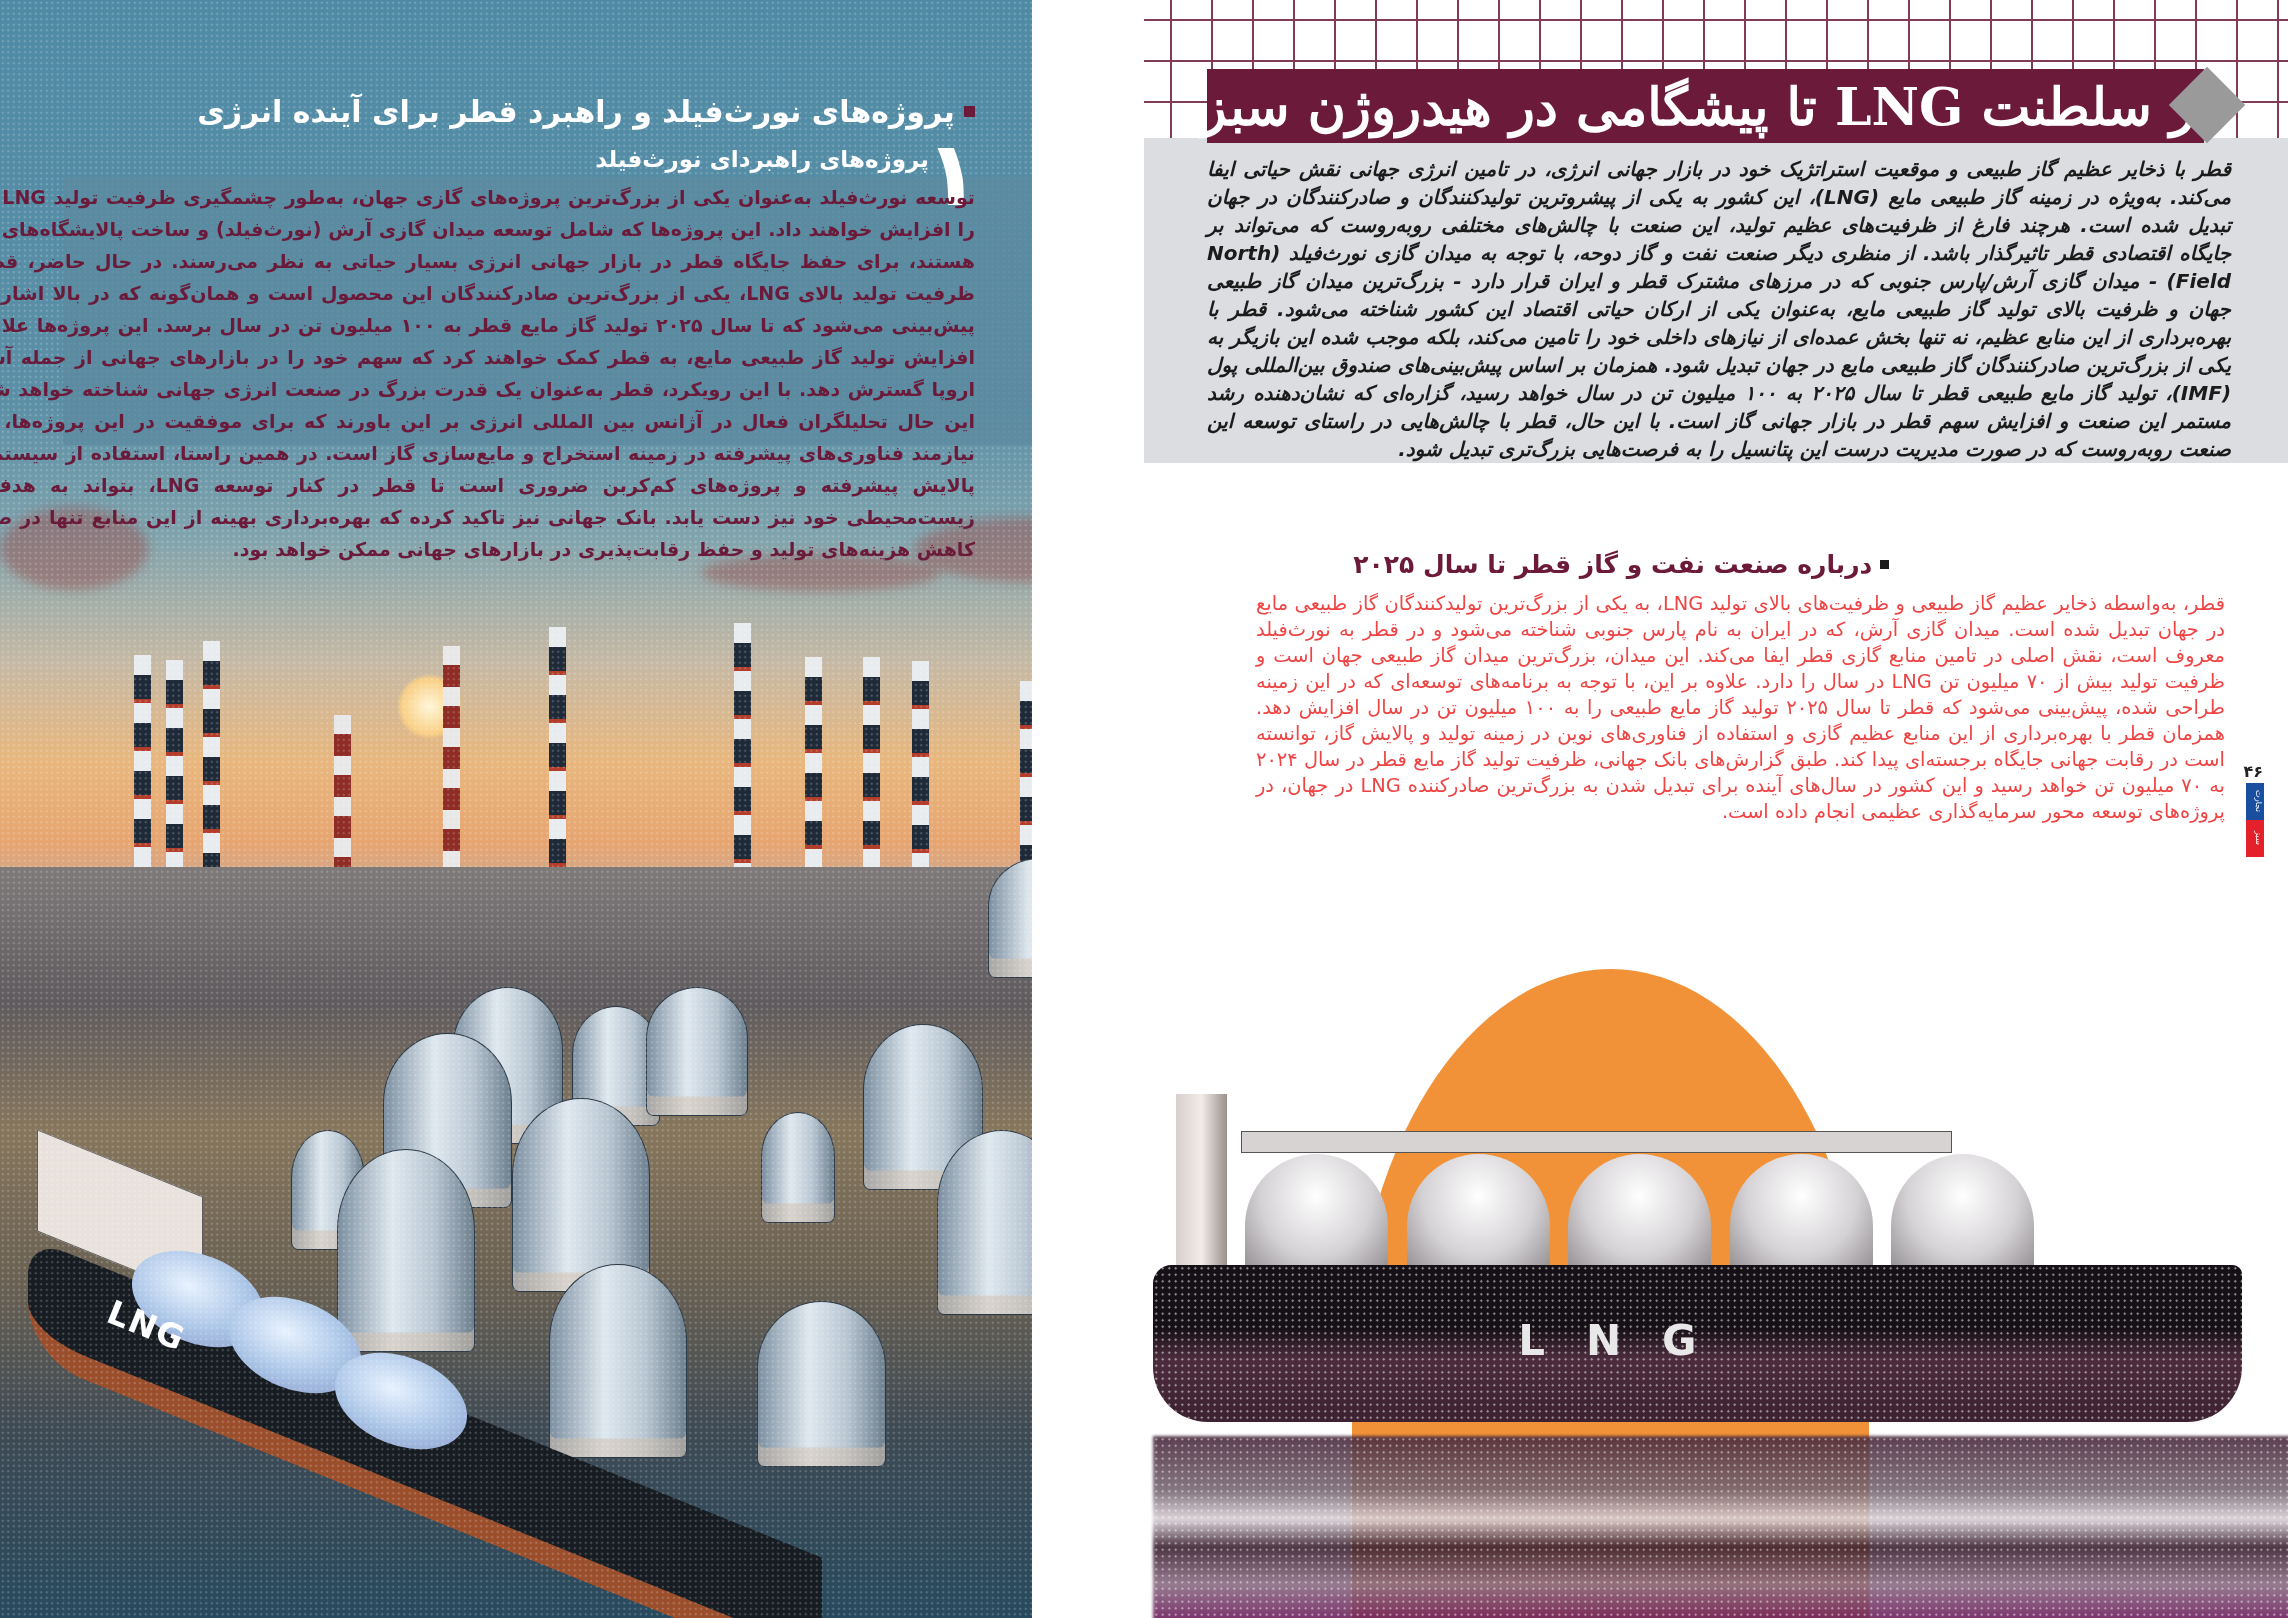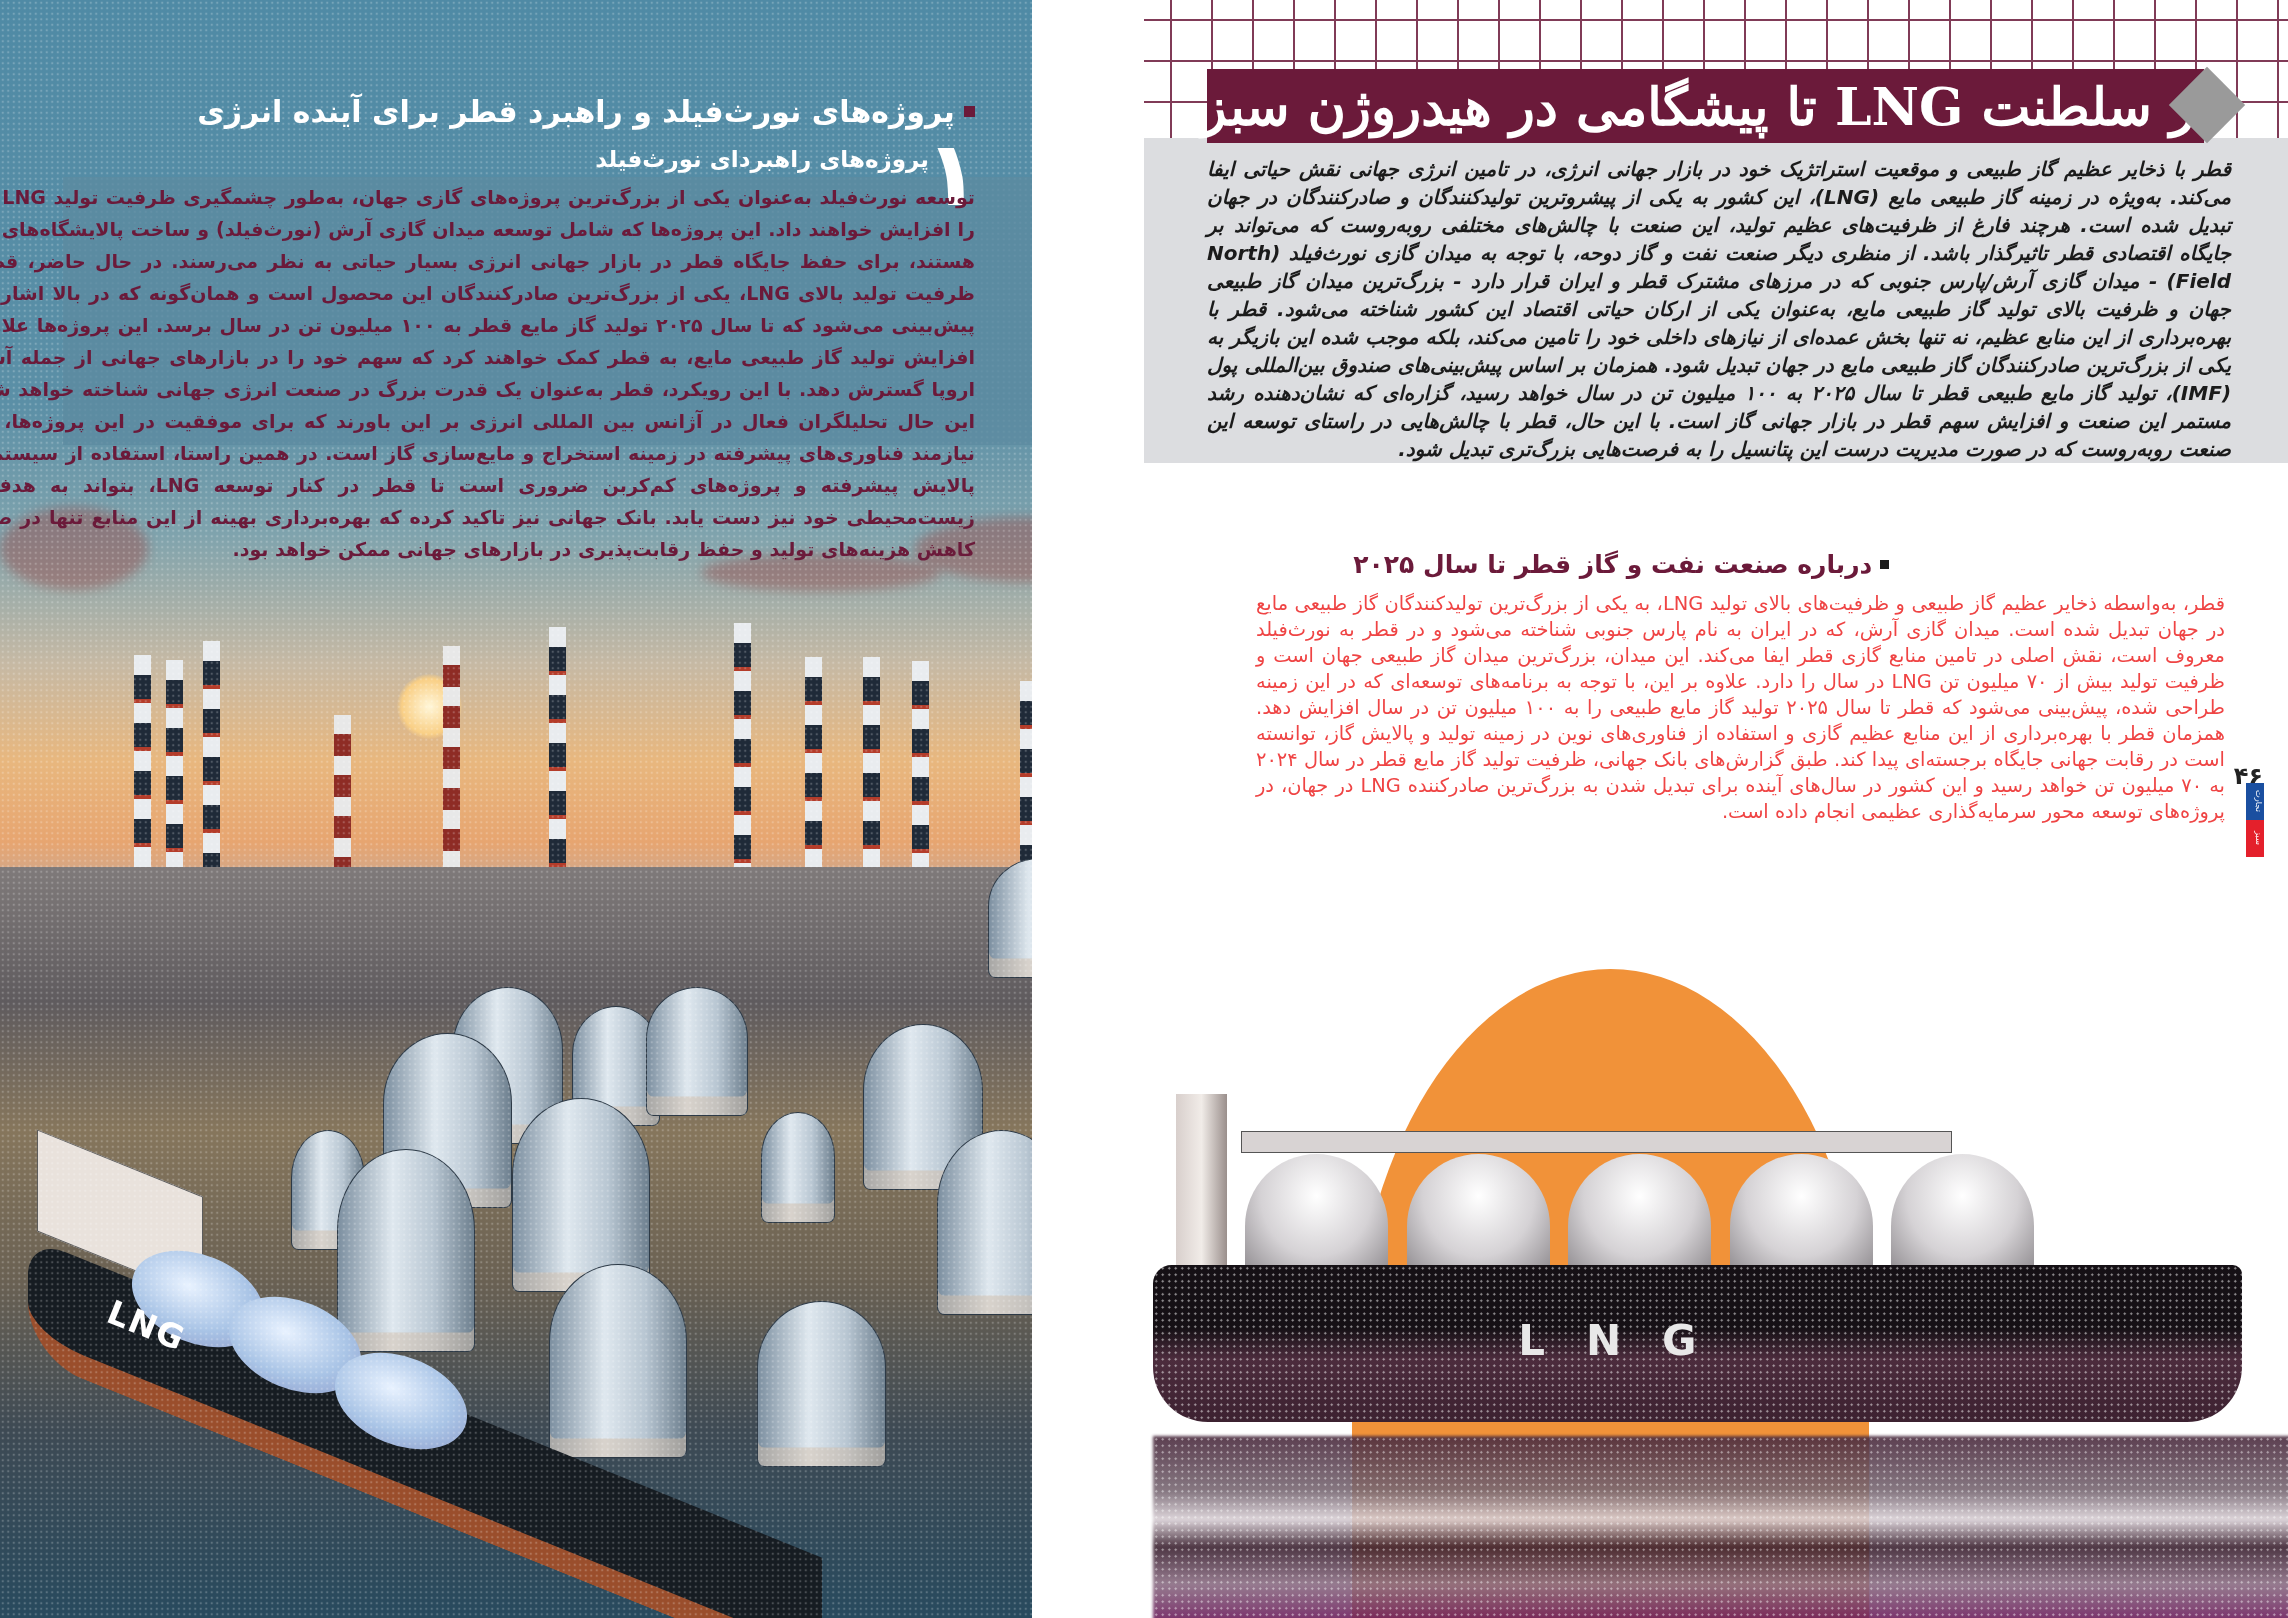--- a/index.html
+++ b/index.html
@@ -113,21 +113,21 @@
     position: absolute; right: 399px; top: 550px; direction: rtl;
     color: #6b1a3a; font-size: 25px; font-weight: bold;
     display: flex; align-items: center; gap: 7.4px;
   }
   .section-heading .bullet-sq { background: #1b1b1b; width: 9.2px; height: 9.2px; }
   .section-body {
     position: absolute; right: 63px; top: 591px; width: 969px; direction: rtl;
     color: #ef4444; font-size: 19.4px; line-height: 26px;
     text-align: justify; text-align-last: right;
   }
-  .page-num { position: absolute; right: 25px; top: 762px; color: #222; font-size: 24px; font-weight: bold; }
+  .page-num { position: absolute; right: 25px; top: 762px; color: #222; font-size: 16px; font-weight: bold; }
   .logo { position: absolute; right: 24px; top: 783px; width: 18.5px; height: 74px; display: flex; flex-direction: column; }
   .logo .blue { flex: 1; background: #1a4fa0; color: #fff; font-size: 8.3px; writing-mode: vertical-rl; text-align: center; }
   .logo .red { flex: 1; background: #e4202b; color: #fff; font-size: 8.3px; writing-mode: vertical-rl; text-align: center; }
 
   .orange-sun {
     position: absolute; left: 208px; top: 969px; width: 517px; height: 665px;
     background: #f19239; border-radius: 50% 50% 0 0 / 62% 62% 0 0;
   }
   .lng-ship { position: absolute; left: 9.2px; top: 1131px; width: 1098px; height: 488px; }
   .lng-deck-rail { position: absolute; left: 88px; top: 0; width: 711px; height: 22px; background: #d8d3d3; border: 1.8px solid #555; }

